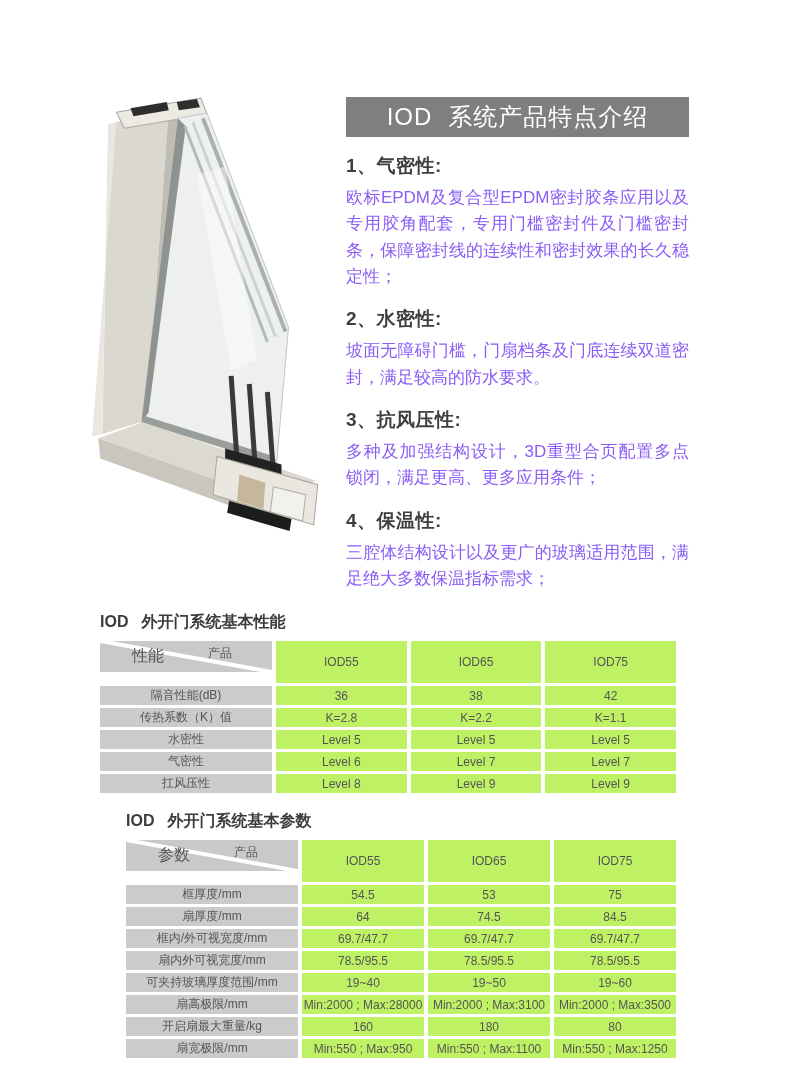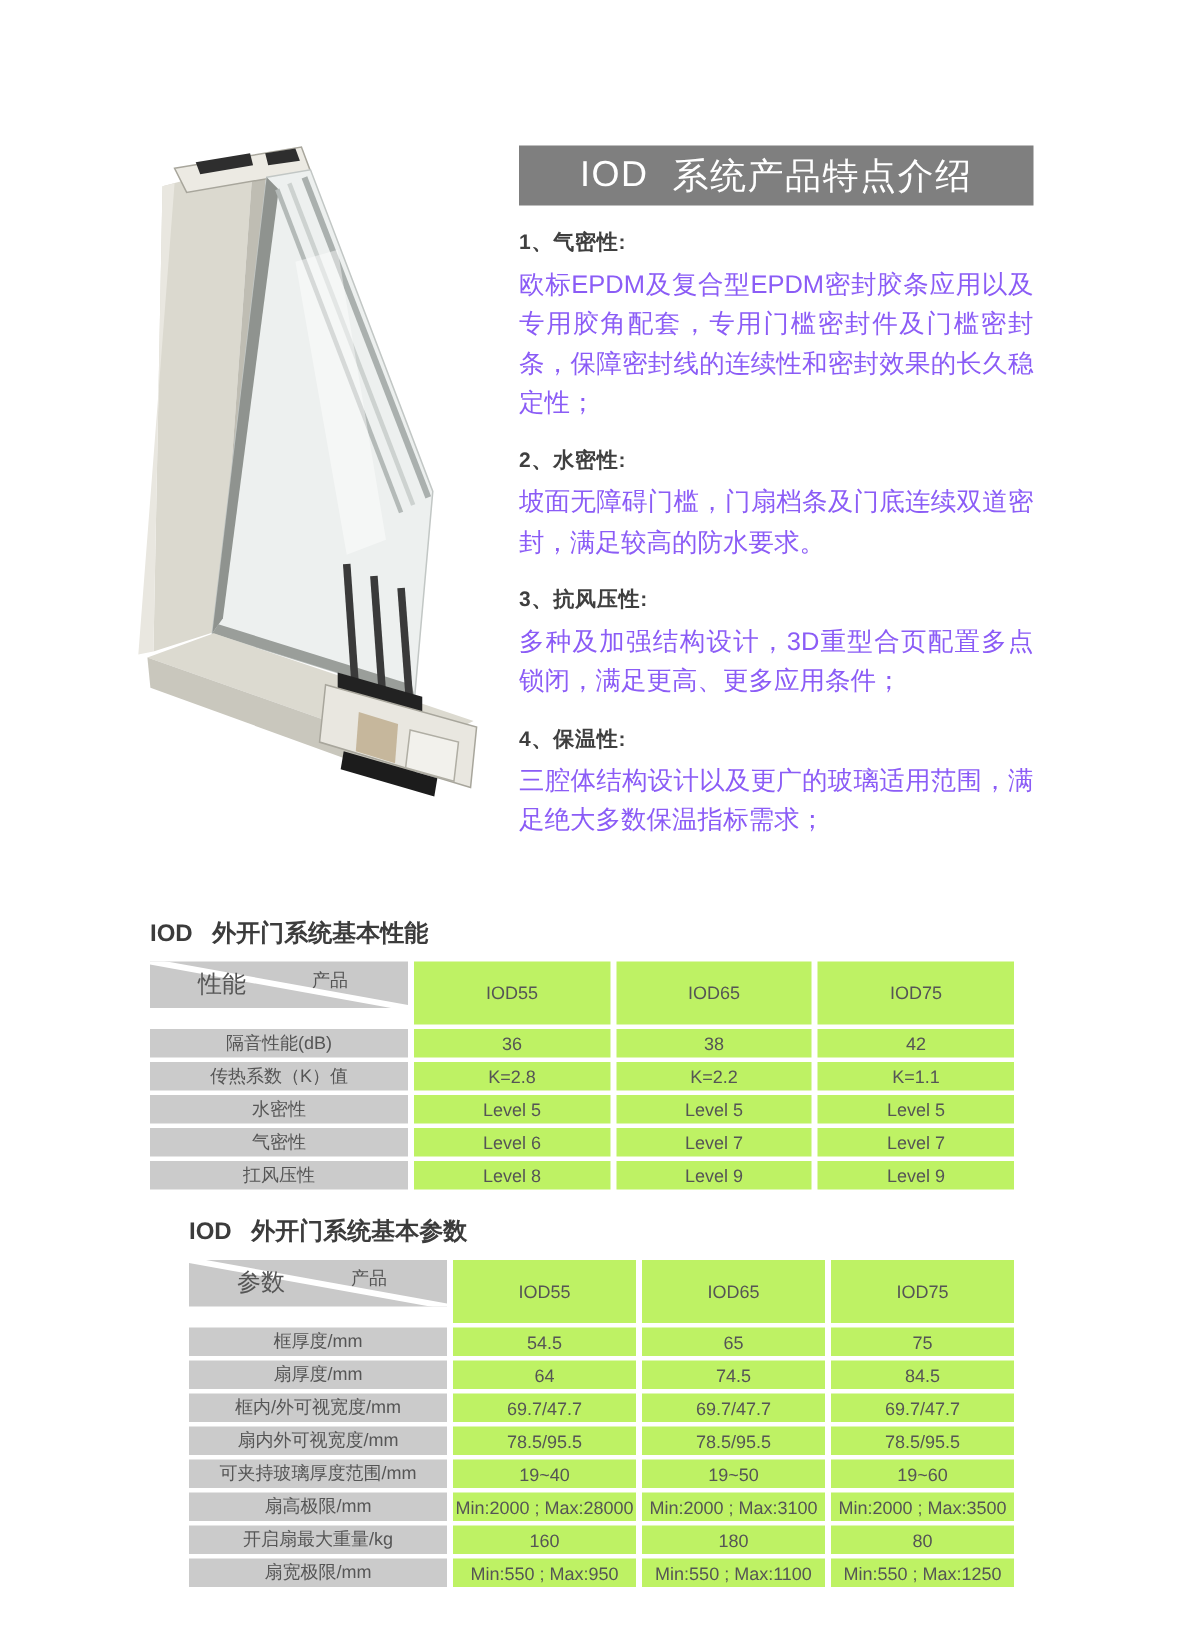--- a/index.html
+++ b/index.html
@@ -14,21 +14,21 @@
 
   
   .right-col { position:absolute; left:346px; top:97px; width:343px; }
   .banner {
     background:#7f7f7f; color:#ffffff; height:40px;
     display:flex; align-items:center; justify-content:center;
     font-size:24px; letter-spacing:1px; margin-bottom:2px;
   }
   .banner .brand { margin-right:16px; }
   .feature-heading {
-    font-size:14px; font-weight:bold; color:#3f3f3f;
+    font-size:19px; font-weight:bold; color:#3f3f3f;
     margin:16px 0 6px; letter-spacing:0.5px;
   }
   .feature-body { font-size:17px; color:#8b5cf6; line-height:1.55; text-align:justify; }
 
   
   .tables { position:absolute; left:100px; top:612px; width:576px; }
   .table-title { font-size:16px; font-weight:bold; color:#3c3c3c; margin:0 0 8px; }
   .table-title .brand { margin-right:13px; }
   .grid { display:grid; grid-template-columns:172px 1fr 1fr 1fr; gap:3px 4px; }
   .cell { display:flex; align-items:center; justify-content:center; font-size:12px; color:#555555; }
@@ -165,21 +165,21 @@
             </svg>
           <span class="corner-top">产品</span>
           <span class="corner-bottom">参数</span>
         </div>
         <div class="cell head">IOD55</div>
         <div class="cell head">IOD65</div>
         <div class="cell head">IOD75</div>
 
         <div class="cell label">框厚度/mm</div>
         <div class="cell data">54.5</div>
-        <div class="cell data">65</div>
+        <div class="cell data">53</div>
         <div class="cell data">75</div>
 
         <div class="cell label">扇厚度/mm</div>
         <div class="cell data">64</div>
         <div class="cell data">74.5</div>
         <div class="cell data">84.5</div>
 
         <div class="cell label">框内/外可视宽度/mm</div>
         <div class="cell data">69.7/47.7</div>
         <div class="cell data">69.7/47.7</div>

